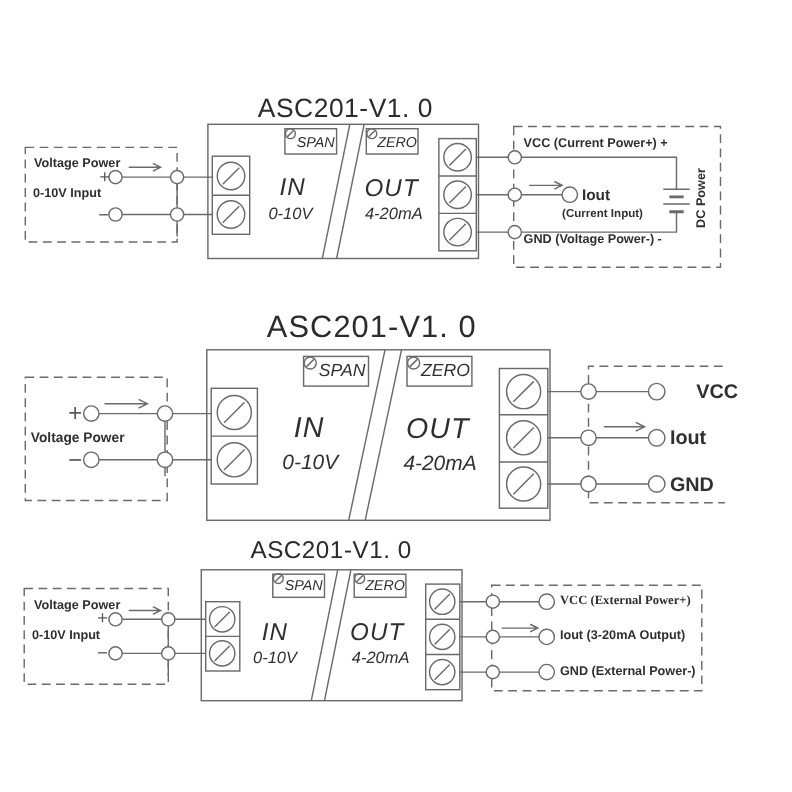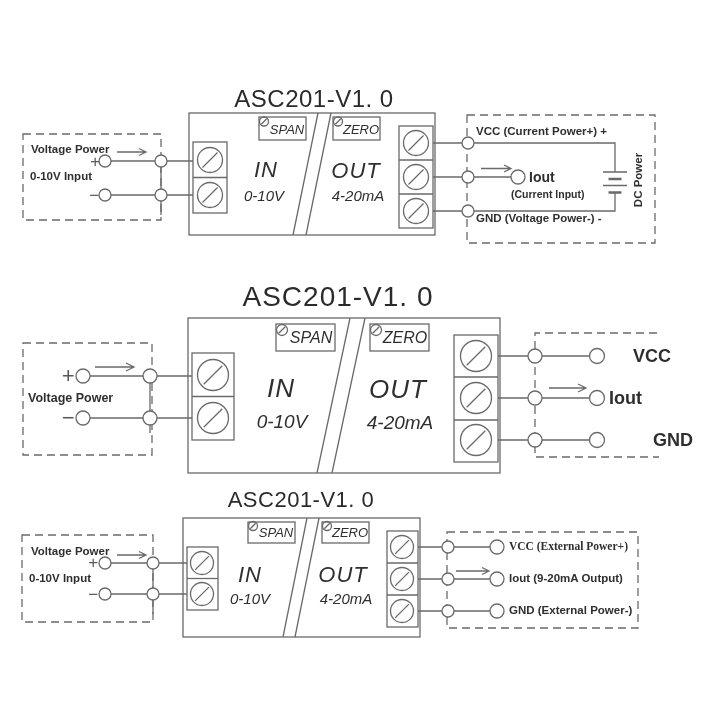--- a/index.html
+++ b/index.html
@@ -175,30 +175,30 @@
 <div class="lb pm2 c" style="left:68px;top:418px;">−</div>
 <div class="lb bold12" style="left:28px;top:392px;">Voltage Power</div>
 <div class="lb io2 c" style="left:281px;top:388px;">IN</div>
 <div class="lb sub2 c" style="left:282px;top:421px;">0-10V</div>
 <div class="lb io2 c" style="left:398px;top:389px;">OUT</div>
 <div class="lb sub2 c" style="left:400px;top:422px;">4-20mA</div>
 <div class="lb pot2 c" style="left:311px;top:338px;">SPAN</div>
 <div class="lb pot2 c" style="left:405px;top:338px;">ZERO</div>
 <div class="lb sig cy" style="left:609px;top:356px;margin-left:24px;">VCC</div>
 <div class="lb sig cy" style="left:609px;top:398px;">Iout</div>
-<div class="lb sig cy" style="left:609px;top:440px;margin-left:44px;">GND</div>
+<div class="lb sig cy" style="left:609px;top:440px;">GND</div>
 
 <div class="lb title3 cx" style="left:301px;top:489px;">ASC201-V1. 0</div>
 <div class="lb bold11" style="left:31px;top:546px;">Voltage Power</div>
 <div class="lb bold11" style="left:29px;top:573px;">0-10V Input</div>
 <div class="lb pm1 c" style="left:93px;top:562px;">+</div>
 <div class="lb pm1 c" style="left:93px;top:594px;">−</div>
 <div class="lb io1 c" style="left:250px;top:575px;">IN</div>
 <div class="lb sub1 c" style="left:250px;top:598px;">0-10V</div>
 <div class="lb io1 c" style="left:343px;top:575px;">OUT</div>
 <div class="lb sub1 c" style="left:346px;top:598px;">4-20mA</div>
 <div class="lb pot1 c" style="left:276px;top:532px;">SPAN</div>
 <div class="lb pot1 c" style="left:350px;top:532px;">ZERO</div>
 <div class="lb bold11 cy" style="left:509px;top:547px;font-family:Liberation Serif, serif;">VCC (External Power+)</div>
-<div class="lb bold11 cy" style="left:509px;top:579px;">Iout (9-20mA Output)</div>
+<div class="lb bold11 cy" style="left:509px;top:579px;">Iout (3-20mA Output)</div>
 <div class="lb bold11 cy" style="left:509px;top:611px;">GND (External Power-)</div>
 
 </div>
 
 </body></html>

